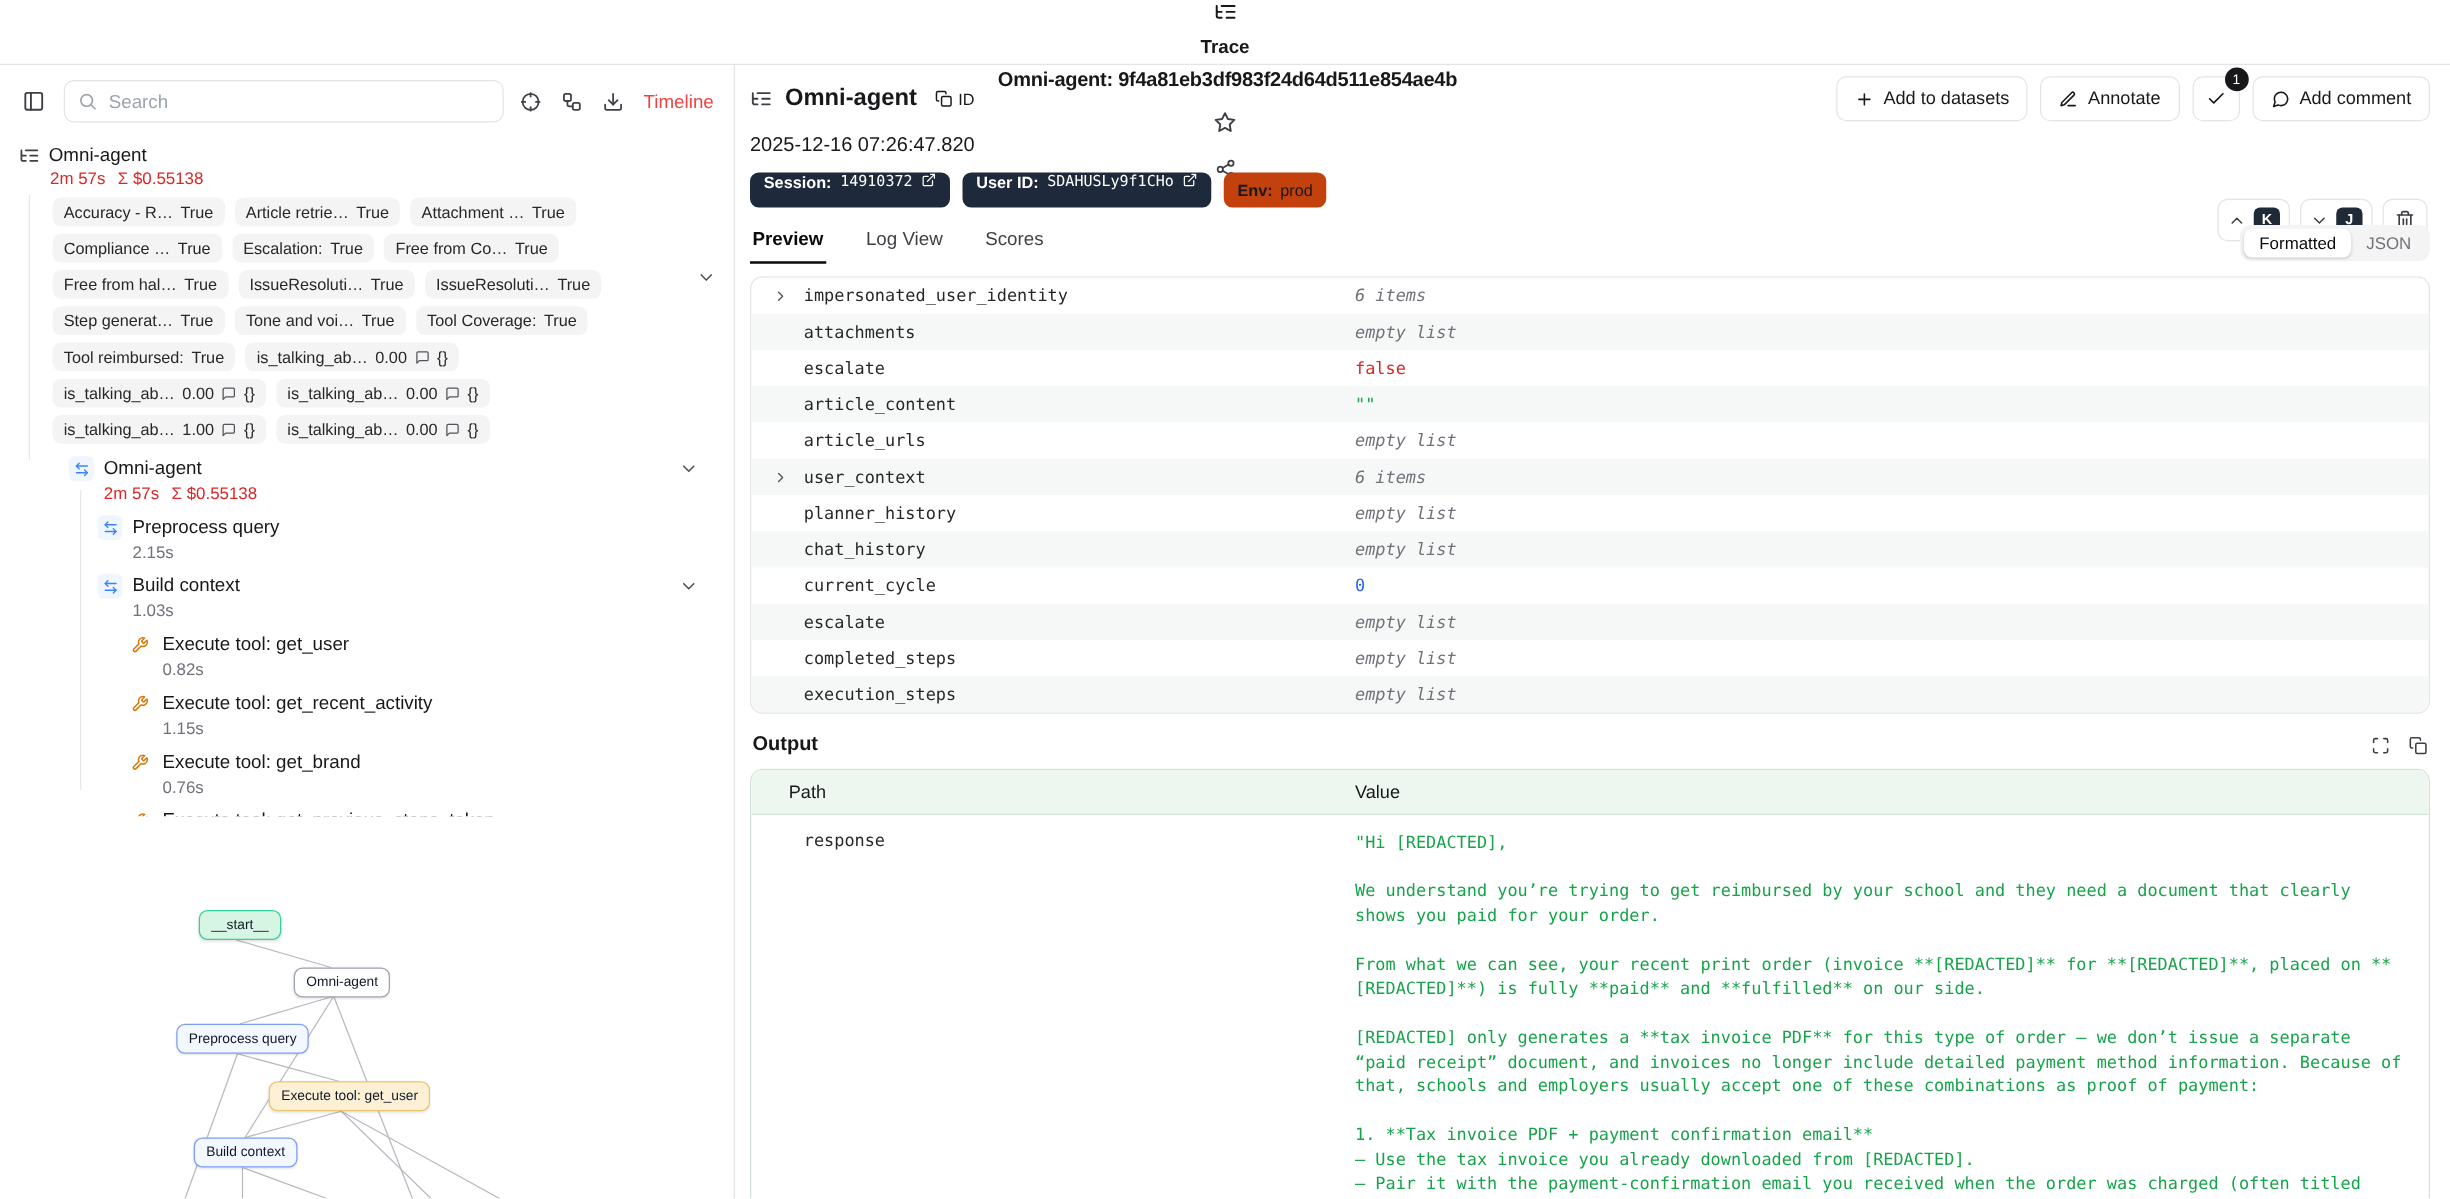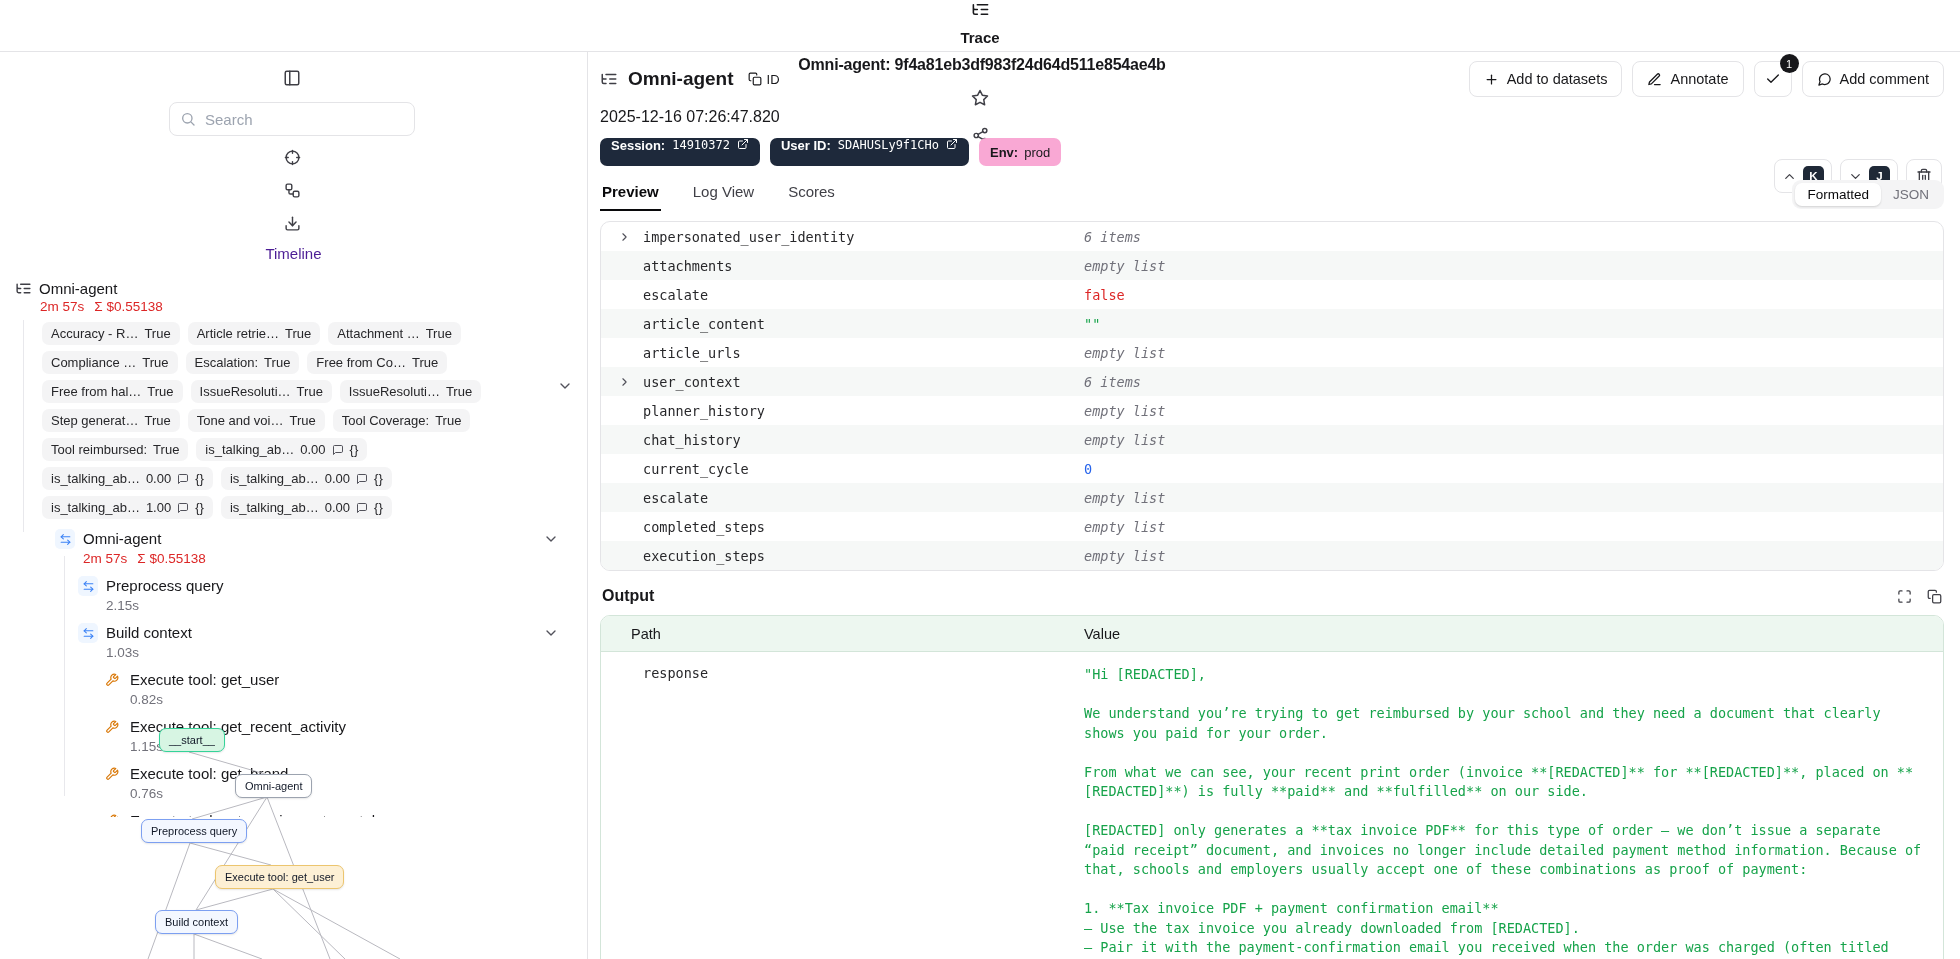--- a/index.html
+++ b/index.html
@@ -16,27 +16,27 @@
   .nav-btn { display: inline-flex; align-items: center; gap: 6px; border: 1px solid #e4e4e7; border-radius: 8px; background: #fff; height: 34px; padding: 0 7px; color: #3f3f46; cursor: pointer; }
   .key-badge { width: 21px; height: 21px; border-radius: 5px; background: #1f2937; color: #fff; font-size: 11.5px; font-weight: 600; display: inline-flex; align-items: center; justify-content: center; }
   .sq-btn { width: 36px; height: 34px; border: 1px solid #e4e4e7; border-radius: 8px; background: #fff; color: #3f3f46; display: inline-flex; align-items: center; justify-content: center; cursor: pointer; }
 
   
   .layout { display: flex; height: 907px; }
   .sidebar { width: 588px; flex: none; border-right: 1px solid #e4e4e7; position: relative; height: 100%; overflow: hidden; background: #fff; }
   .main { flex: 1; display: flex; flex-direction: column; padding: 8px 16px 0 12px; overflow: hidden; }
 
   
-  .side-toolbar { display: flex; align-items: center; gap: 10px; padding: 12px 16px 10px 13px; flex-direction: column; }
+  .side-toolbar { display: flex; align-items: center; gap: 10px; padding: 12px 16px 10px 13px; }
   .search-wrap { flex: 1; position: relative; }
   .search-input { width: 100%; height: 34px; border: 1px solid #e4e4e7; border-radius: 8px; padding: 0 10px 0 35px; font-size: 15px; color: #18181b; outline: none; font-family: inherit; background: #fff; }
   .search-input::placeholder { color: #9ca3af; }
   .search-ic { position: absolute; left: 11px; top: 9px; color: #9ca3af; }
   .tb-ic { color: #3f3f46; padding: 3px; }
-  .timeline-label { font-size: 15px; color: #4c1d95; margin-left: 3px; cursor: pointer; white-space: nowrap; }
+  .timeline-label { font-size: 15px; color: #ef4444; margin-left: 3px; cursor: pointer; white-space: nowrap; }
 
   
   .tree { height: 545px; overflow: hidden; position: relative; padding: 6px 14px 0 15px; }
   .guide { position: absolute; width: 1px; background: #e8e8ec; }
   .root-row { display: flex; align-items: center; gap: 7px; margin-top: 2px; }
   .root-name { font-size: 15px; color: #18181b; }
   .root-meta { margin-left: 25px; margin-top: 2px; font-size: 13.5px; color: #dc2626; display: flex; gap: 10px; }
   .badges { margin: 8px 38px 4px 27px; display: flex; flex-wrap: wrap; gap: 6px 8px; }
   .chip { display: inline-flex; align-items: center; gap: 6px; background: #f4f4f5; border-radius: 7px; padding: 3px 9px; font-size: 13px; color: #27272a; white-space: nowrap; height: 23px; }
   .chip .chip-ic { color: #52525b; }
@@ -66,21 +66,21 @@
   .id-chip { display: inline-flex; align-items: center; gap: 5px; color: #18181b; font-size: 13px; margin-left: 6px; cursor: pointer; }
   .head-actions { margin-left: auto; display: flex; gap: 10px; align-items: center; }
   .btn { display: inline-flex; align-items: center; gap: 8px; height: 36px; padding: 0 14px; border: 1px solid #e4e4e7; border-radius: 8px; background: #fff; font-size: 14.5px; color: #18181b; cursor: pointer; font-family: inherit; white-space: nowrap; }
   .btn-icononly { width: 38px; padding: 0; justify-content: center; position: relative; }
   .count-badge { position: absolute; top: -8px; right: -8px; background: #18181b; color: #fff; border-radius: 999px; min-width: 19px; height: 19px; font-size: 11px; display: flex; align-items: center; justify-content: center; padding: 0 5px; }
   .timestamp { margin-top: 10px; font-size: 16px; color: #18181b; }
   .badge-row { display: flex; gap: 10px; margin-top: 12px; align-items: center; }
   .badge-dark { display: inline-flex; align-items: flex-start; gap: 7px; background: #1e293b; color: #fff; border-radius: 7px; height: 28px; padding: 0 11px; font-size: 13px; cursor: pointer; }
   .badge-dark .b-label { font-weight: 700; }
   .badge-dark .b-value { font-family: "DejaVu Sans Mono", "Liberation Mono", monospace; font-size: 12px; }
-  .badge-light { display: inline-flex; align-items: center; gap: 6px; background: #f9a8d4; color: #18181b; border-radius: 7px; height: 28px; padding: 0 11px; font-size: 13px; }
+  .badge-light { display: inline-flex; align-items: center; gap: 6px; background: #c2410c; color: #18181b; border-radius: 7px; height: 28px; padding: 0 11px; font-size: 13px; }
   .badge-light .b-label { font-weight: 700; }
 
   
   .tabs-row { display: flex; align-items: flex-end; margin-top: 14px; }
   .tab { font-size: 15px; color: #3f3f46; padding: 0 2px 9px; margin-right: 30px; cursor: pointer; border-bottom: 2px solid transparent; }
   .tab.active { color: #09090b; font-weight: 700; border-bottom-color: #09090b; }
   .format-toggle { margin-left: auto; background: #f4f4f5; border-radius: 9px; padding: 3px; display: flex; align-items: center; margin-bottom: 2px; }
   .fmt { font-size: 13.5px; padding: 4px 12px; border-radius: 7px; color: #71717a; cursor: pointer; white-space: nowrap; }
   .fmt.active { background: #fff; color: #09090b; box-shadow: 0 1px 2px rgba(0,0,0,.14); font-weight: 500; }
 

